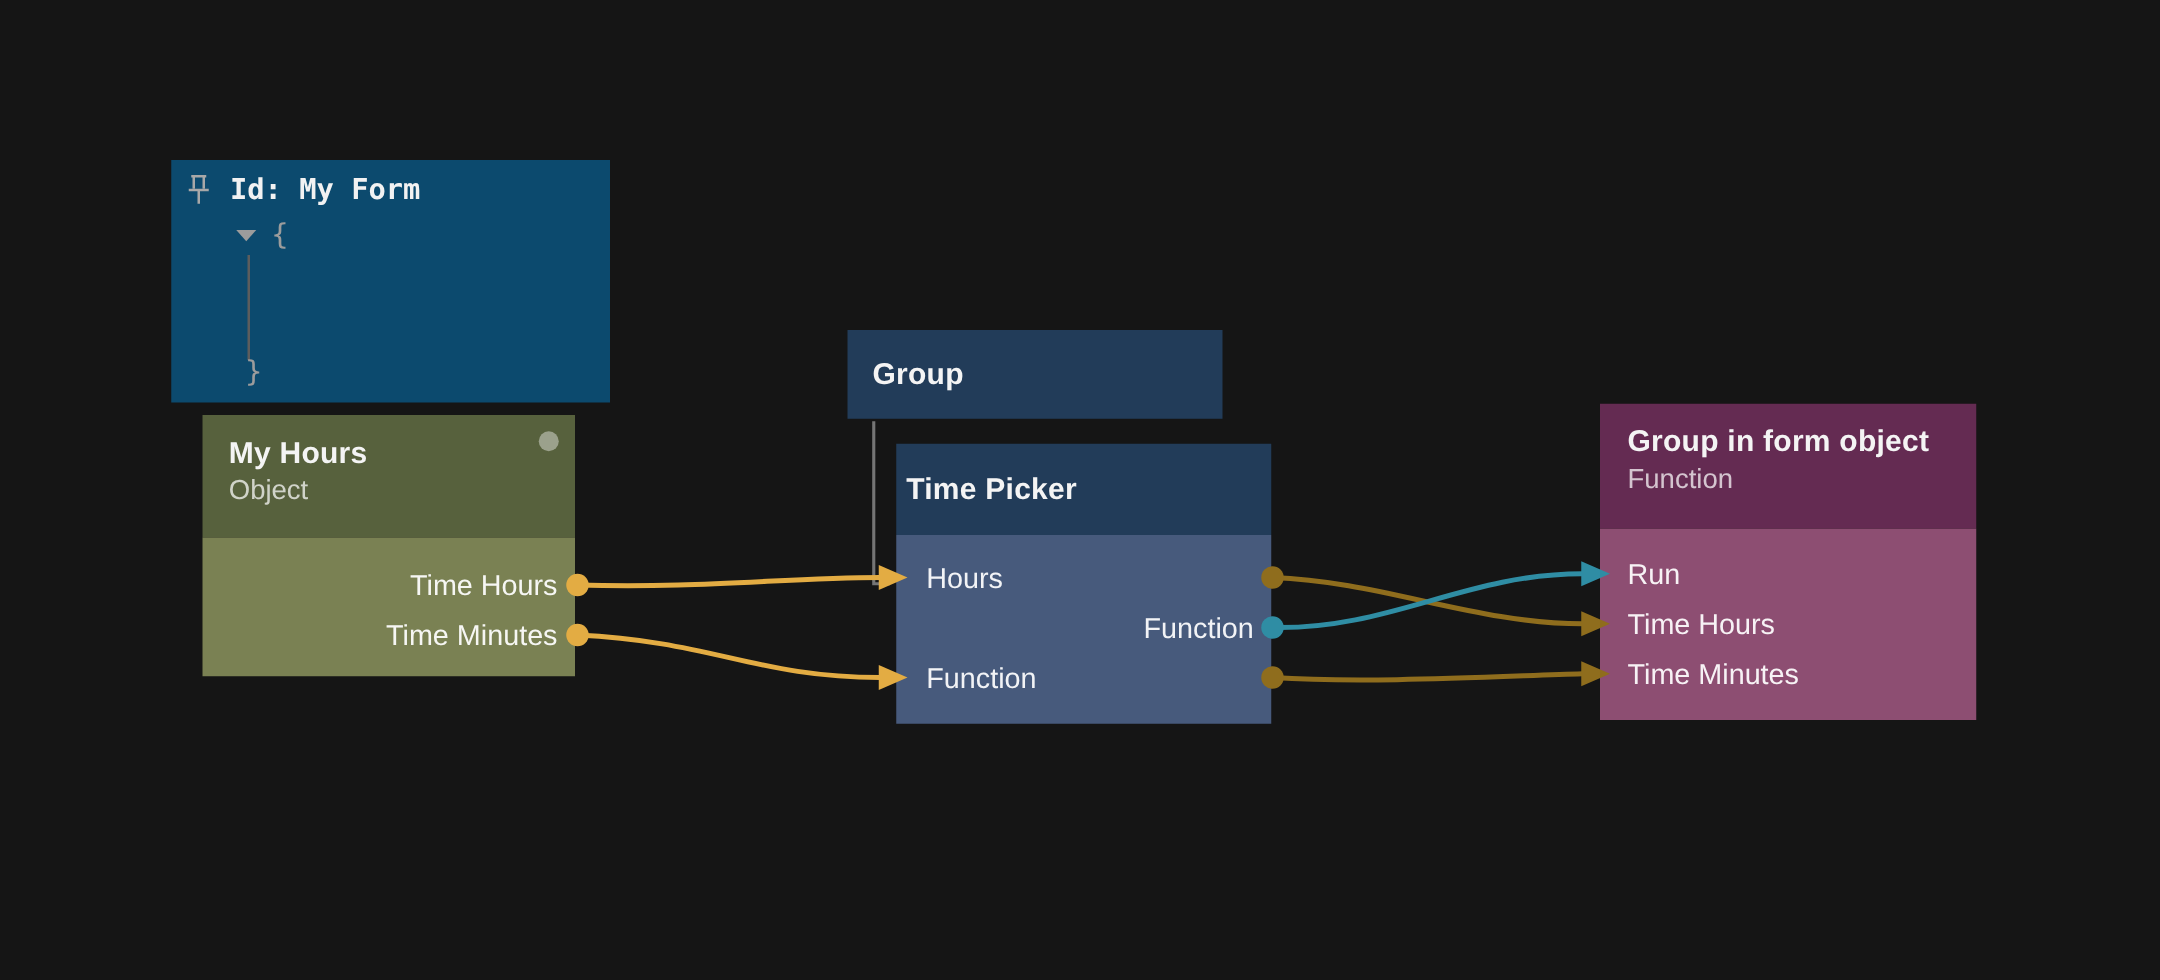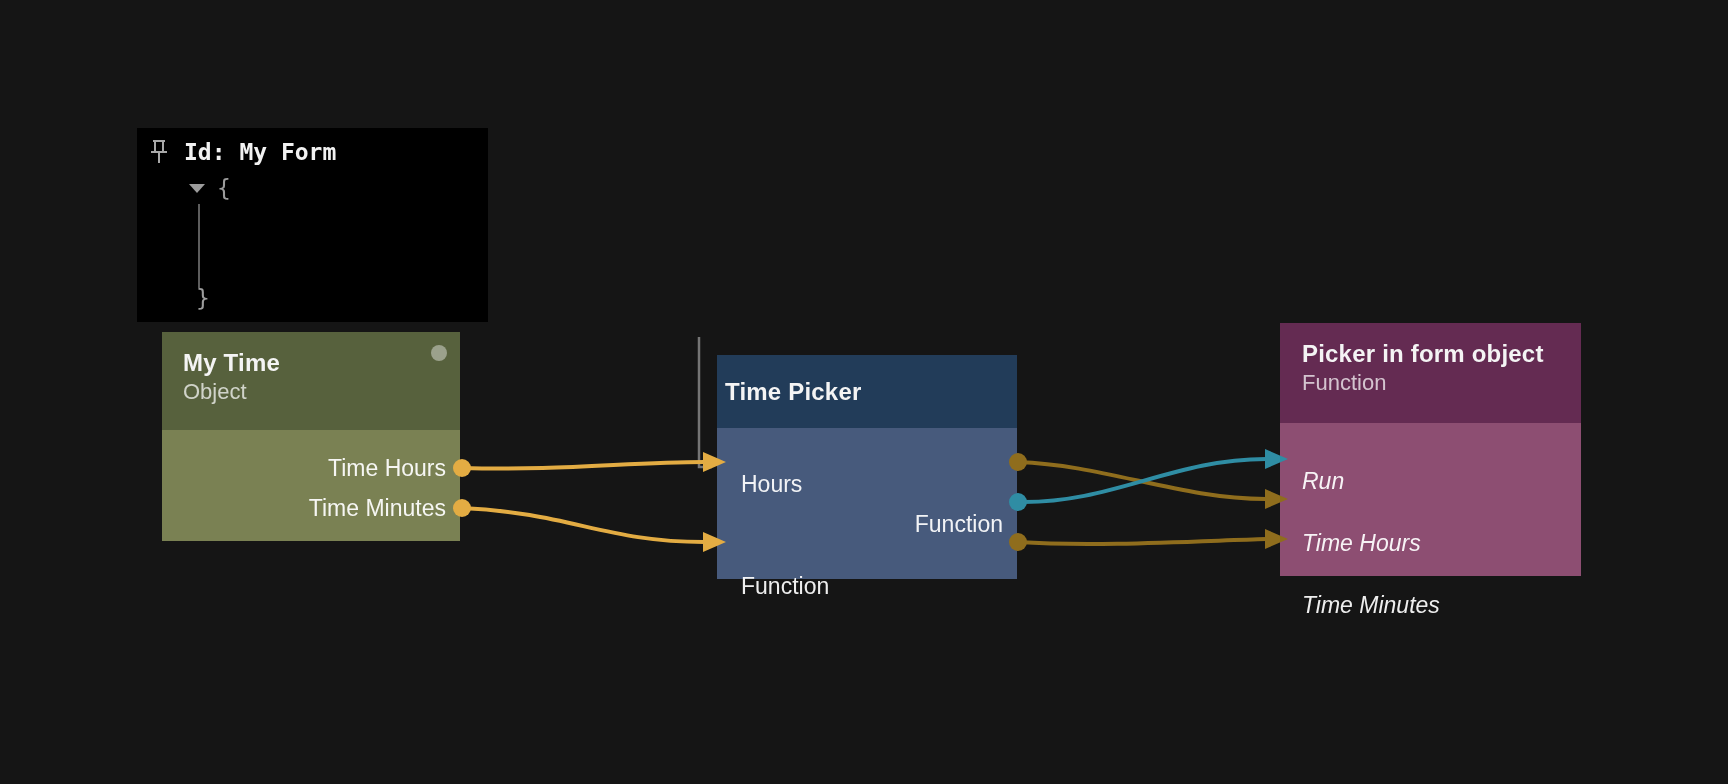--- a/index.html
+++ b/index.html
@@ -9,21 +9,21 @@
     background:#151515;
     font-family:"Liberation Sans", sans-serif;
   }
   
   .node { position:absolute; }
   .node-header { position:absolute; left:0; top:0; width:100%; }
   .node-title { font-size:24px; font-weight:700; color:#f4f4f4; letter-spacing:.2px; }
   .node-sub   { font-size:22px; font-weight:400; color:rgba(255,255,255,.72); margin-top:2px; }
   .node-body  { position:absolute; left:0; width:100%; }
   .port-row   { height:40px; display:flex; align-items:center; font-size:23px; color:rgba(255,255,255,.93); }
-  .port-row.in  { justify-content:flex-start; padding-left:24px;margin-top:22px; }
+  .port-row.in  { justify-content:flex-start; padding-left:24px; }
   .port-row.out { justify-content:flex-end;  padding-right:14px; }
   .status-dot { position:absolute; width:16px; height:16px; border-radius:50%; right:13px; top:13px; }
 
   
   #node-my-form { left:162px; top:332px; width:298px; height:209px; }
   #node-my-form .node-header { height:98px; padding:17px 20px 0 21px; }
   #node-my-form .node-body   { top:98px; height:111px; padding-top:18px; }
 
   
   #node-group { left:678px; top:264px; width:300px; height:71px; display:flex; align-items:center; padding-left:20px; }
@@ -87,66 +87,69 @@
     <path class="wire" d="M1018,542 C1095,547 1198,541 1266,539" stroke="#8f6d1d"></path>
     <path d="M1288,539 L1265,529 L1265,549 Z" fill="#8f6d1d"></path>
 
     <circle cx="462" cy="468" r="9" fill="#e3ac43"></circle>
     <circle cx="462" cy="508" r="9" fill="#e3ac43"></circle>
     <circle cx="1018" cy="462" r="9" fill="#8f6d1d"></circle>
     <circle cx="1018" cy="502" r="9" fill="#2f8da4"></circle>
     <circle cx="1018" cy="542" r="9" fill="#8f6d1d"></circle>
   </svg>
 
-  <div class="inspector" style="background-color: #000000;">
+  <div class="inspector" style="background-color: #0c4a6e;">
     <svg class="insp-pin" viewBox="0 0 22 26">
       <g fill="none" stroke="#a8a8a8" stroke-width="2">
         <path d="M5,2 H17"></path>
         <path d="M7,2 V12"></path>
         <path d="M15,2 V12"></path>
         <path d="M3,13 H19"></path>
         <path d="M11,13 V24"></path>
       </g>
     </svg>
     <div class="insp-row insp-title">Id: My Form</div>
     <div class="insp-expander"></div>
     <div class="insp-row insp-brace" style="left:80px; top:45px;">{</div>
     <div class="insp-indent"></div>
     <div class="insp-row insp-brace" style="left:59px; top:155px;">}</div>
   </div>
 
   <div class="node" id="node-my-form">
     <div class="node-header" style="background-color: rgb(87, 97, 61);">
-      <div class="node-title">My Time</div>
+      <div class="node-title">My Hours</div>
       <div class="node-sub">Object</div>
       <div class="status-dot" style="background-color: rgb(155, 161, 140);"></div>
     </div>
     <div class="node-body" style="background-color: rgb(122, 129, 83);">
       <div class="port-row out">Time Hours</div>
       <div class="port-row out">Time Minutes</div>
     </div>
   </div>
 
+  <div class="node" id="node-group" style="background-color: rgb(34, 60, 89);">
+    <div class="node-title">Group</div>
+  </div>
 
   <div class="node" id="node-time-picker">
     <div class="node-header" style="background-color: rgb(34, 60, 89);">
       <div class="node-title">Time Picker</div>
     </div>
     <div class="node-body" style="background-color: rgb(71, 90, 124);">
       <div class="port-row in">Hours</div>
       <div class="port-row out">Function</div>
       <div class="port-row in">Function</div>
     </div>
   </div>
 
   <div class="node" id="node-store">
     <div class="node-header" style="background-color: rgb(100, 43, 82);">
-      <div class="node-title">Picker in form object</div>
+      <div class="node-title">Group in form object</div>
       <div class="node-sub">Function</div>
     </div>
-    <div class="node-body" style="background-color: rgb(141, 78, 114); font-style: italic;">
+    <div class="node-body" style="background-color: rgb(141, 78, 114);">
       <div class="port-row in">Run</div>
       <div class="port-row in">Time Hours</div>
       <div class="port-row in">Time Minutes</div>
     </div>
   </div>
 
 </div>
 
 </body></html>

